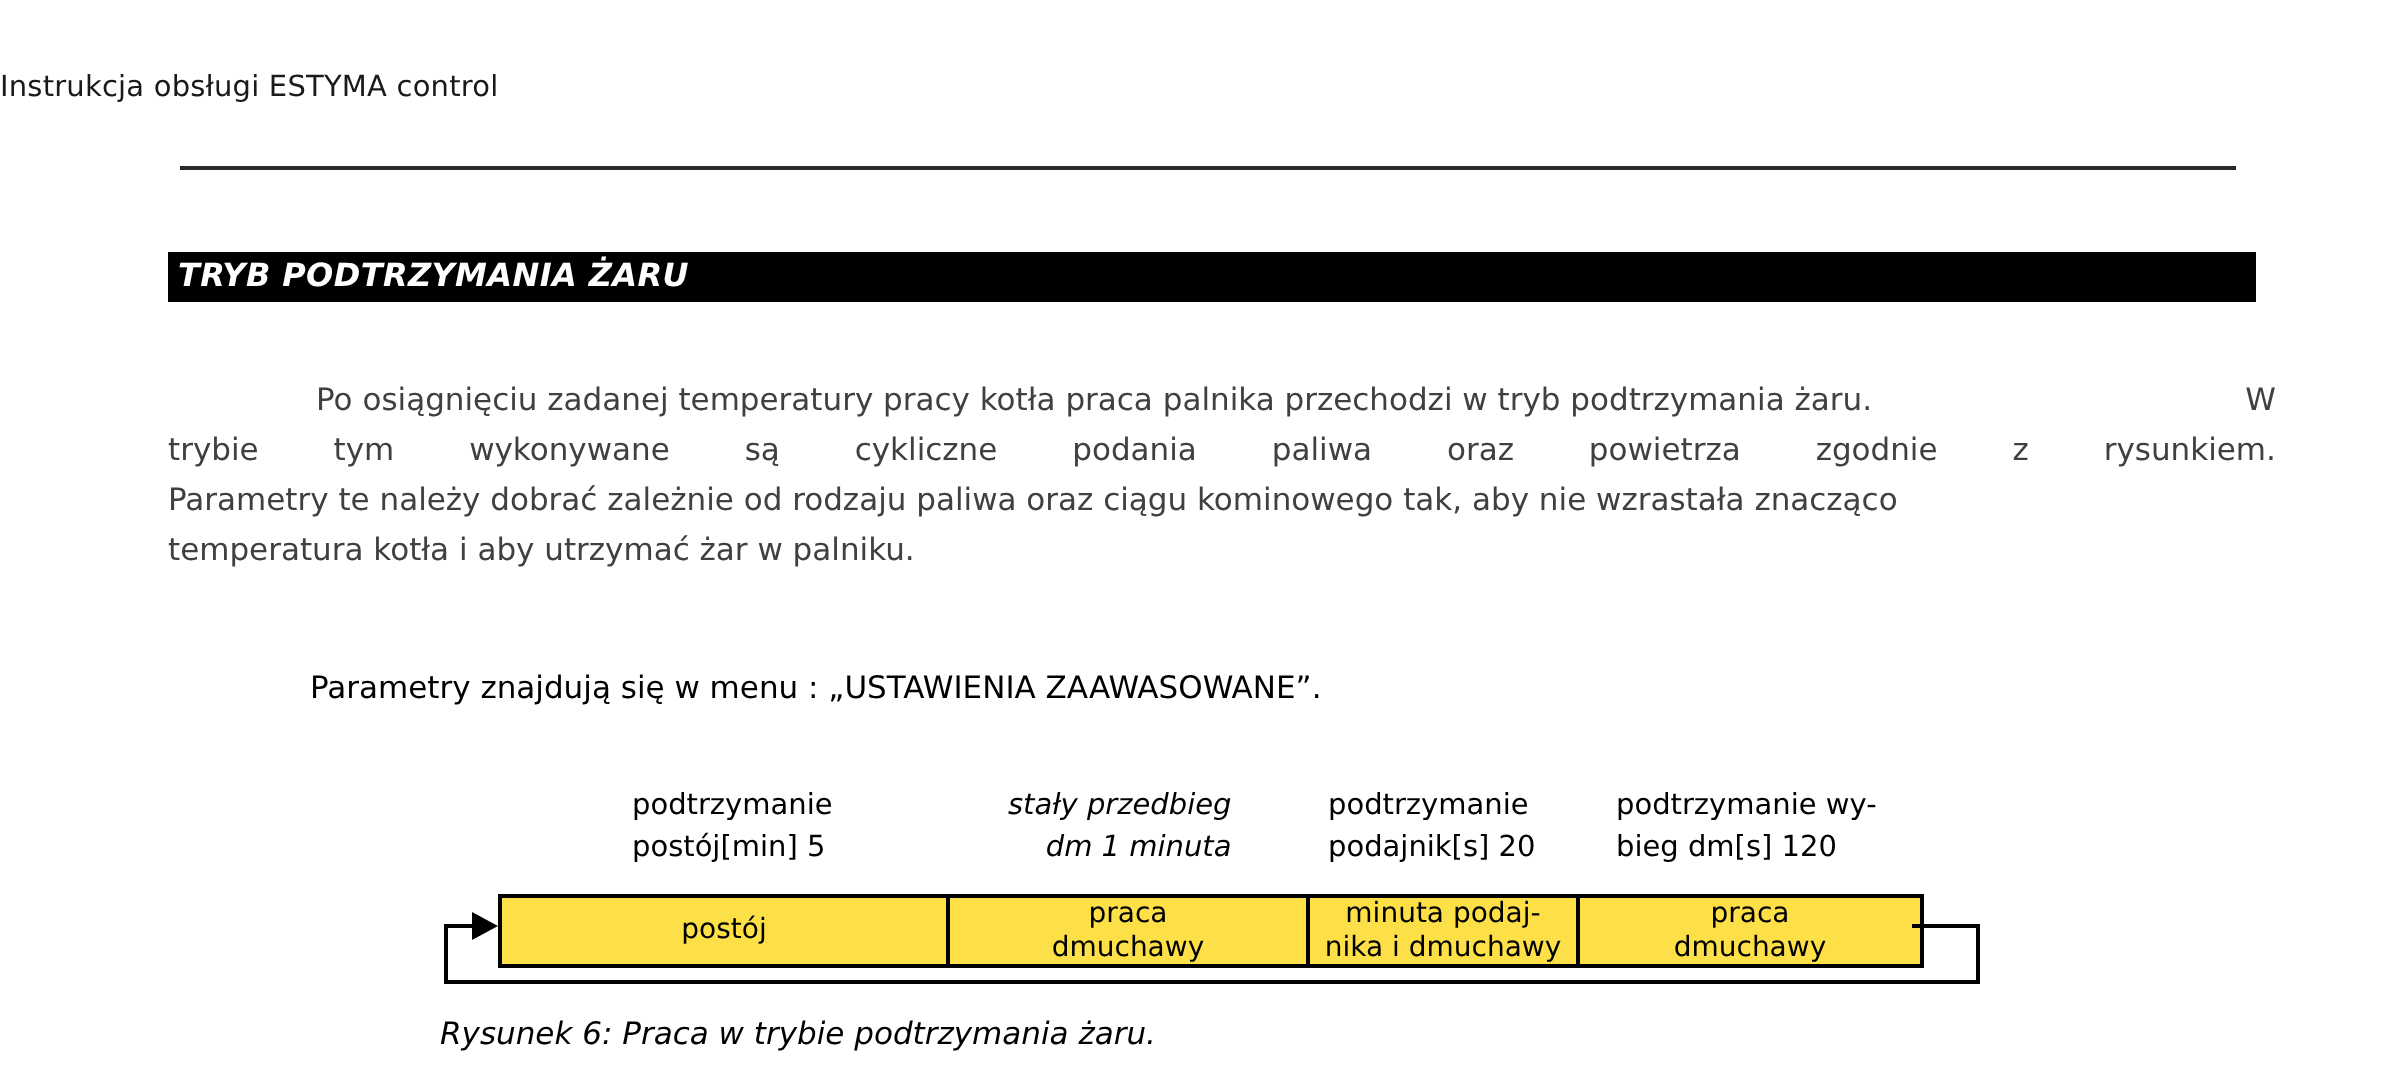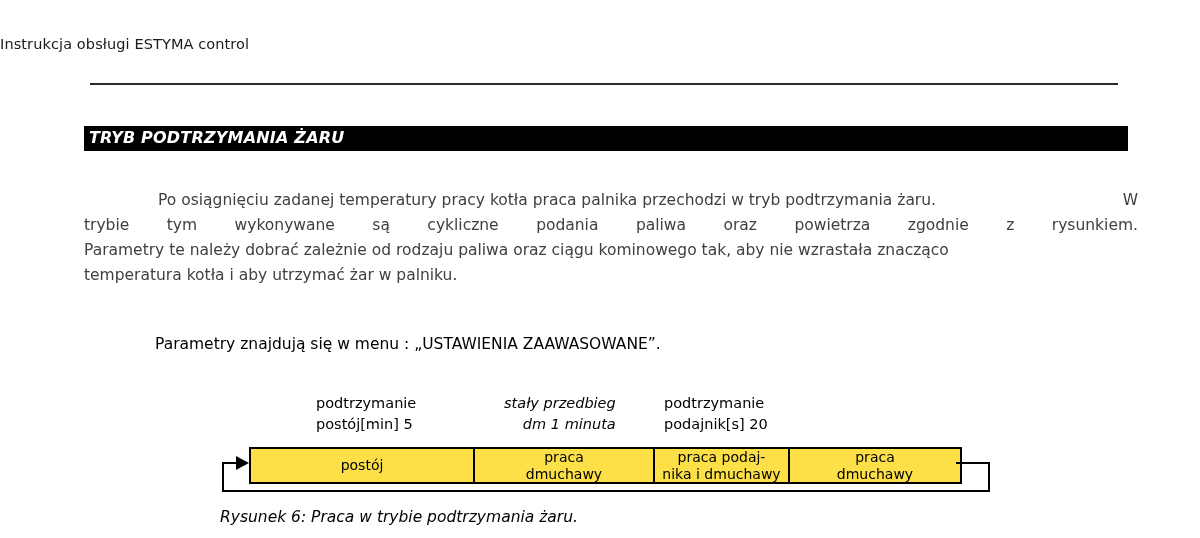--- a/index.html
+++ b/index.html
@@ -232,37 +232,41 @@
       <span class="l2">postój[min]   5</span>
     </div>
     <div class="dlabel dlabel-2 italic">
       <span>stały przedbieg</span>
       <span class="l2">dm 1 minuta</span>
     </div>
     <div class="dlabel dlabel-3">
       <span>podtrzymanie</span>
       <span class="l2">podajnik[s]  20</span>
     </div>
+    <div class="dlabel dlabel-4">
+      <span>podtrzymanie wy-</span>
+      <span class="l2">bieg dm[s]     120</span>
+    </div>
   </div>
 
   <div class="box-strip">
     <div class="pbox pbox-1">
       <span>
         <span class="pbox-text">postój</span>
       </span>
     </div>
     <div class="pbox pbox-2">
       <span>
         <span class="pbox-text">praca</span>
         <span class="pbox-text">dmuchawy</span>
       </span>
     </div>
     <div class="pbox pbox-3">
       <span>
-        <span class="pbox-text">praca podaj-</span>
+        <span class="pbox-text">minuta podaj-</span>
         <span class="pbox-text">nika i dmuchawy</span>
       </span>
     </div>
     <div class="pbox pbox-4">
       <span>
         <span class="pbox-text">praca</span>
         <span class="pbox-text">dmuchawy</span>
       </span>
     </div>
   </div>

